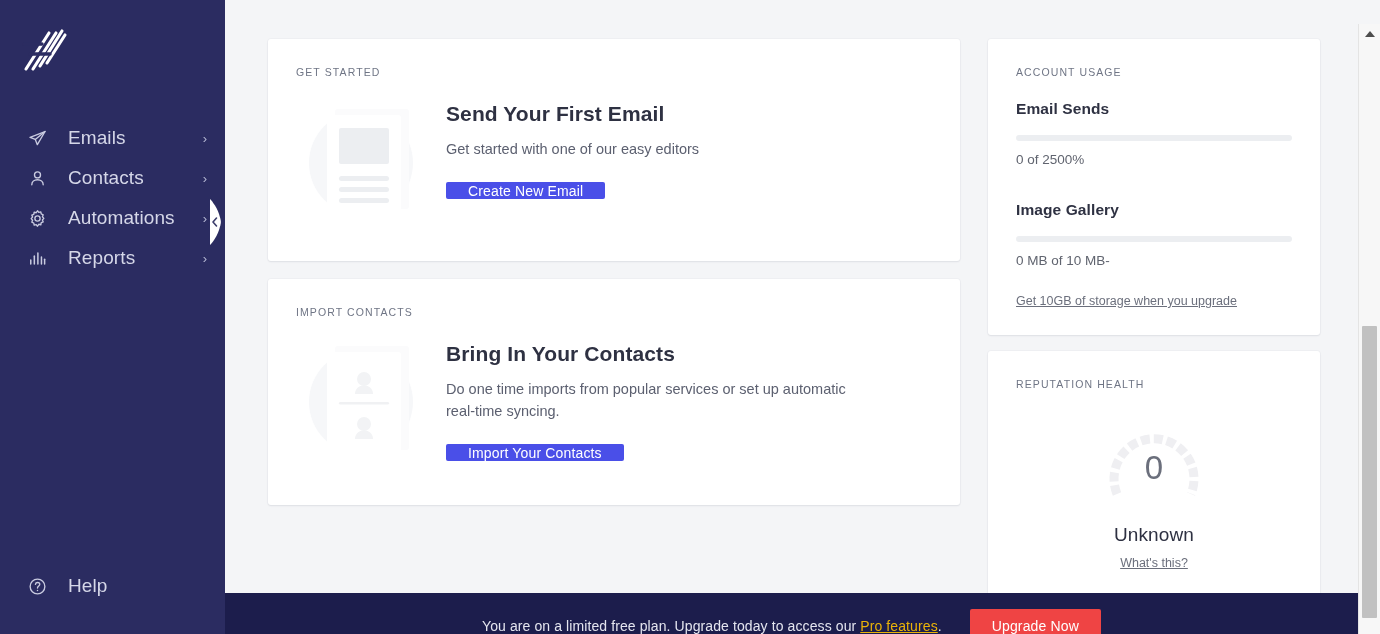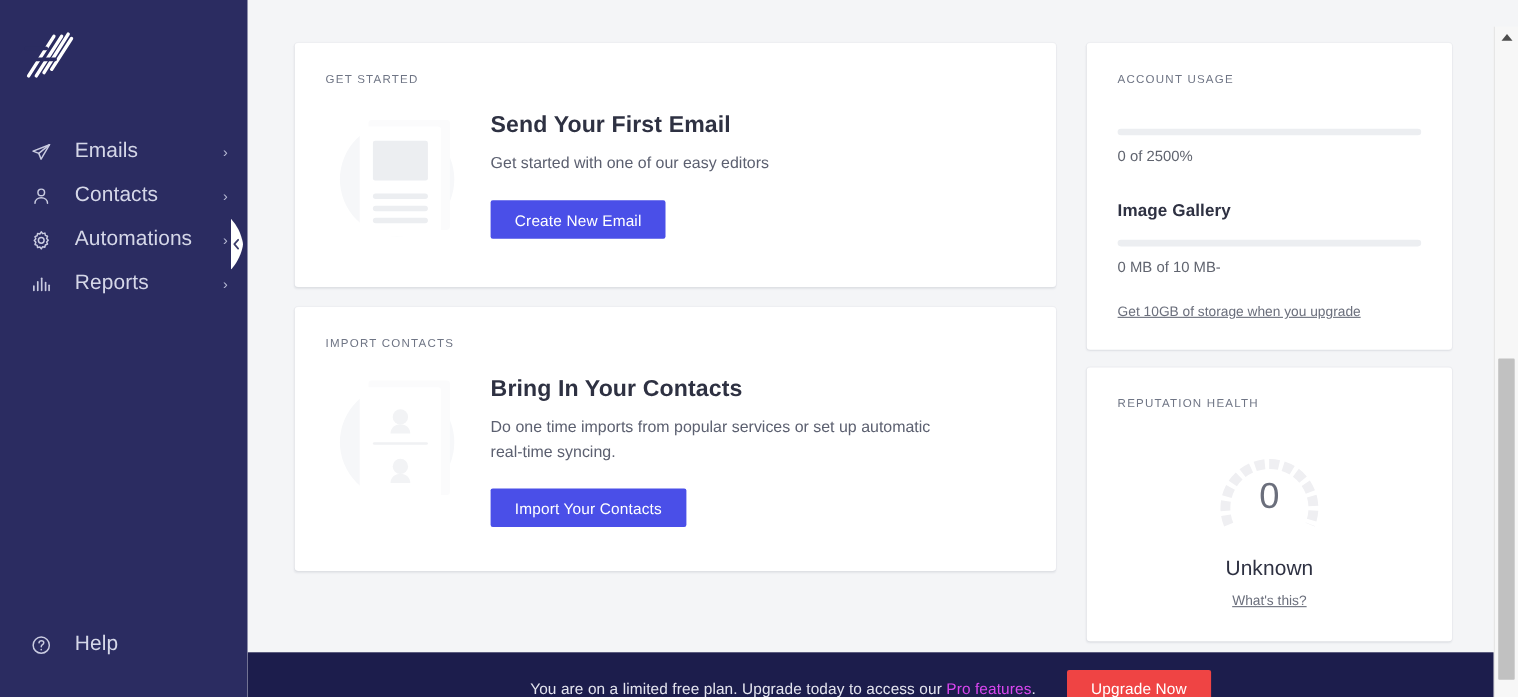--- a/index.html
+++ b/index.html
@@ -177,21 +177,21 @@
     font-size: 14.5px;
     line-height: 22px;
     color: #5c6070;
     max-width: 430px;
   }
   .btn-primary {
     margin-top: 22px;
     display: inline-flex;
     align-items: center;
     justify-content: center;
-    height: 35px;
+    height: 17px;
     padding: 0 22px;
     background: #4a4fe8;
     color: #ffffff;
     font-size: 14px;
     border: none;
     border-radius: 2px;
     cursor: pointer;
     font-family: inherit;
     letter-spacing: .15px;
   }
@@ -288,21 +288,22 @@
     justify-content: center;
     gap: 28px;
     z-index: 8;
   }
   .banner-text {
     font-size: 14px;
     color: #e4e5ef;
     letter-spacing: .1px;
   }
   .banner-link {
-    color: #d946ef;
+    color: #eab308;
+    text-decoration: underline;
     cursor: pointer;
   }
   .btn-upgrade {
     height: 34px;
     padding: 0 22px;
     background: #ef4444;
     color: #ffffff;
     border: none;
     border-radius: 2px;
     font-size: 14px;
@@ -501,20 +502,21 @@
 
       </div>
 
       <div class="col-right">
 
         <section class="card">
           <div class="card-eyebrow">ACCOUNT USAGE</div>
           <div class="usage-body">
 
             <div class="usage-block">
+              <div class="usage-title">Email Sends</div>
               <div class="bar-track">
                 <div class="bar-fill" id="bar0" style="width: 0%;"></div>
               </div>
               <div class="usage-row">
                 <span>0 of 250</span>
                 <span>0%</span>
               </div>
             </div>
 
             <div class="usage-block">

